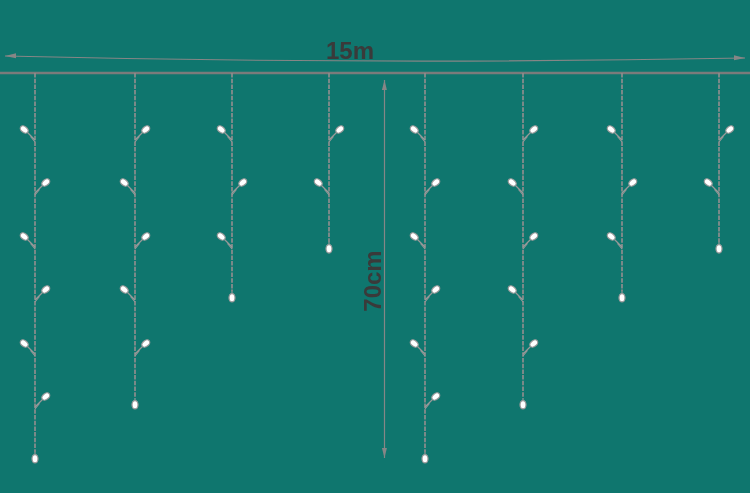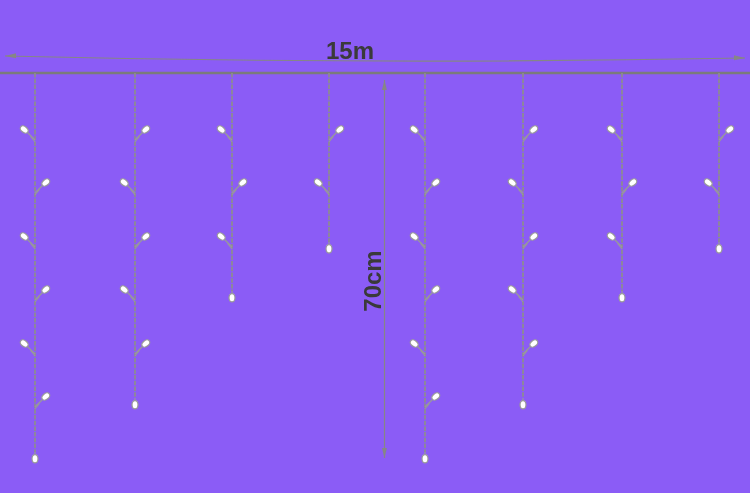--- a/index.html
+++ b/index.html
@@ -4,21 +4,21 @@
 <style>
   html, body {
     margin: 0;
     padding: 0;
     background: #ffffff;
   }
   .stage {
     position: relative;
     width: 750px;
     height: 493px;
-    background: #8b5cf6;
+    background: #0f766e;
     overflow: hidden;
     font-family: "Liberation Sans", "DejaVu Sans", sans-serif;
   }
   svg text {
     font-family: "Liberation Sans", "DejaVu Sans", sans-serif;
     font-weight: 700;
   }
 </style>
 </head>
 <body>

